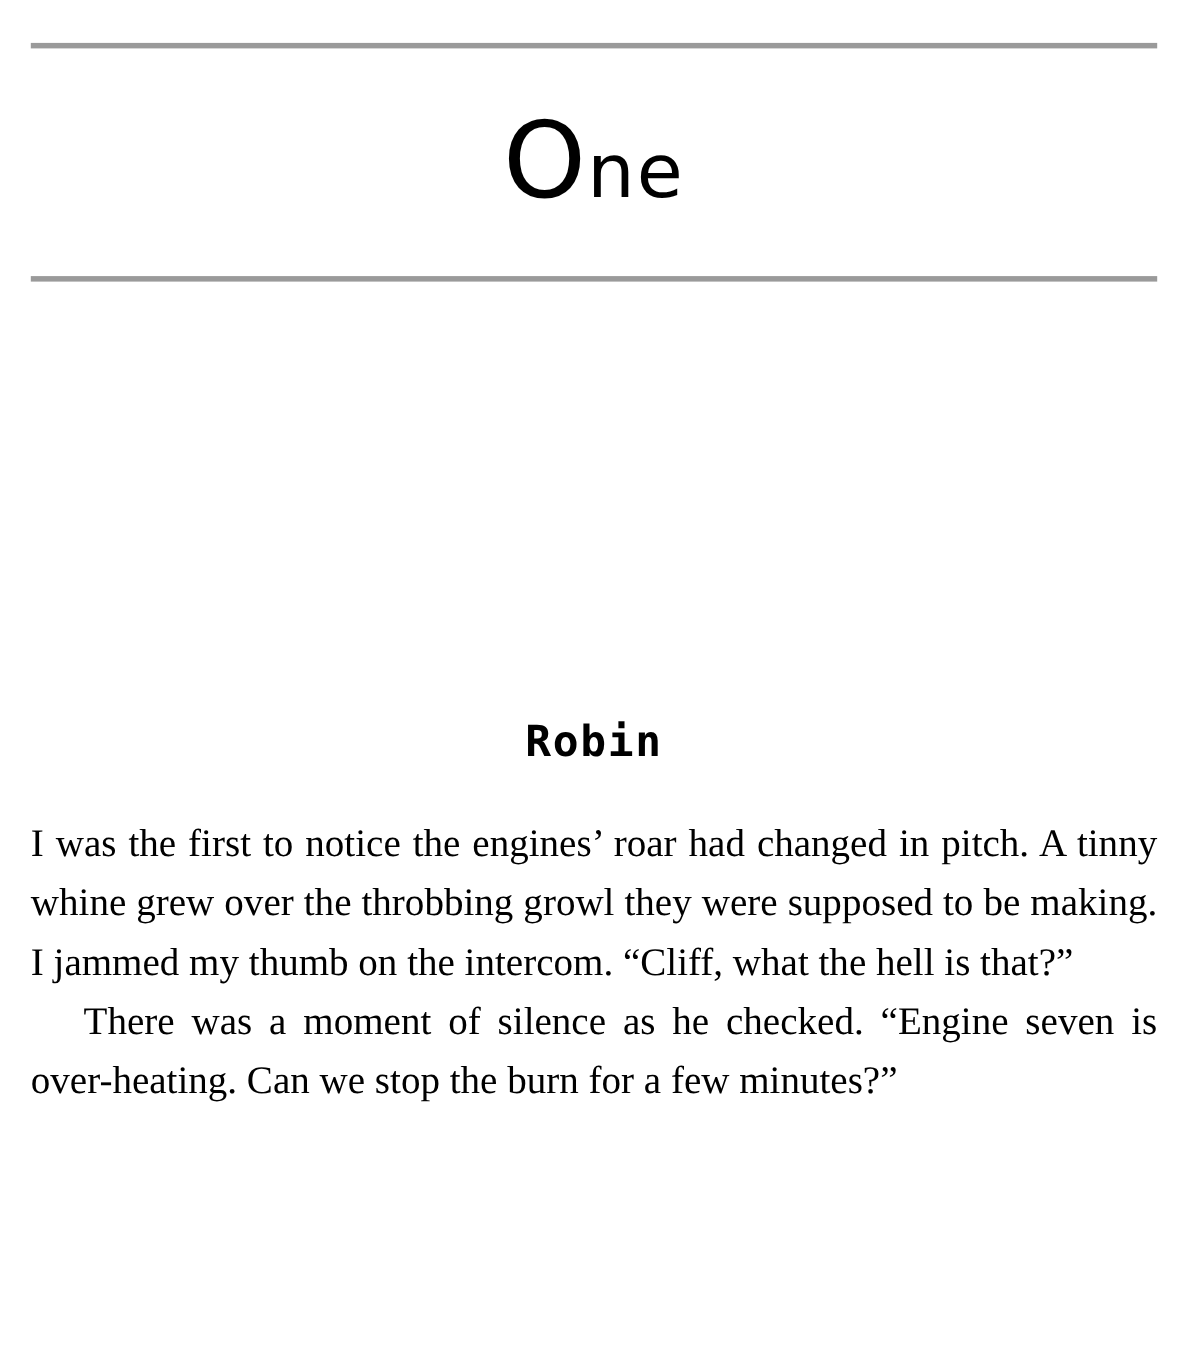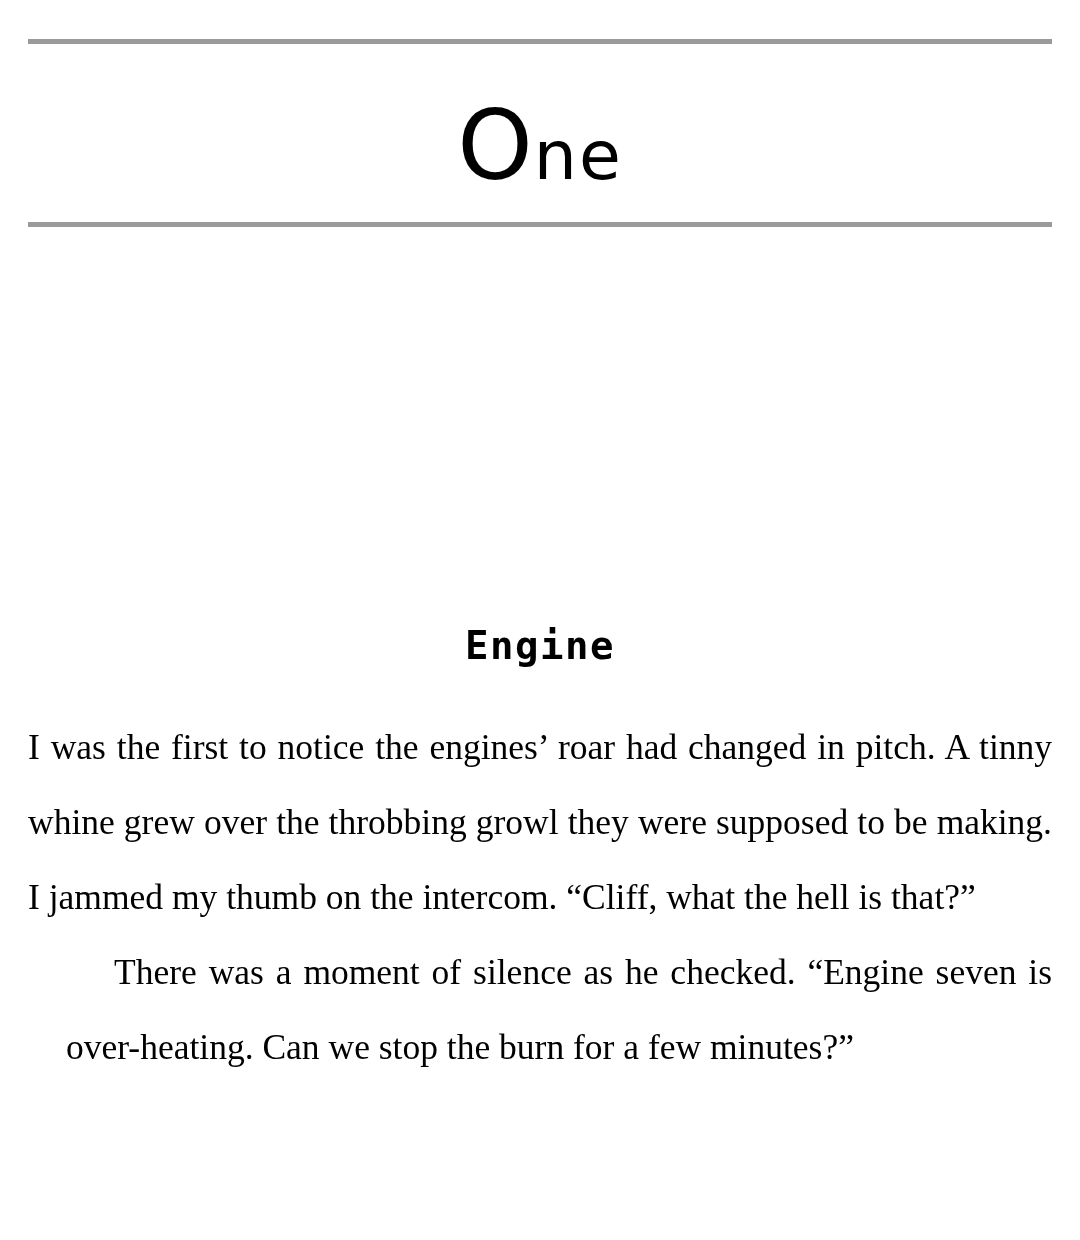--- a/index.html
+++ b/index.html
@@ -33,21 +33,21 @@
   .rule-bottom {
     margin-top: 0;
   }
   .chapter-title {
     text-align: center;
     font-family: "DejaVu Sans", sans-serif;
     font-weight: 400;
     font-size: 96px;
     line-height: 1;
     letter-spacing: 1px;
-    padding: 54px 0 28px 0;
+    padding: 54px 0 57px 0;
     margin: 0;
   }
   .chapter-title .small-caps {
     font-size: 68px;
     letter-spacing: 2px;
   }
   .spacer {
     height: 396px;
   }
   .pov-heading {
@@ -60,50 +60,49 @@
     padding: 0;
   }
   .body-text {
     margin: 0;
     padding: 0 14px;
   }
   .body-text p {
     margin: 0;
     font-family: "Liberation Serif", serif;
     font-size: 35.5px;
-    line-height: 75px;
+    line-height: 54px;
     text-align: justify;
     text-justify: inter-word;
     hyphens: none;
   }
   .body-text p.first {
     text-indent: 0;
     margin-top: 42px;
   }
   .body-text p.indent {
     text-indent: 48px;
-    margin-left: 38px;
   }
   .body-text p:last-child {
     
   }
 </style>
 </head>
 <body>
 
 <div class="page">
 
   <div class="rule rule-top"></div>
 
   <h1 class="chapter-title"><span>O</span><span class="small-caps">ne</span></h1>
 
   <div class="rule rule-bottom"></div>
 
   <div class="spacer"></div>
 
-  <h2 class="pov-heading">Engine</h2>
+  <h2 class="pov-heading">Robin</h2>
 
   <div class="body-text">
     <p class="first">I was the first to notice the engines’ roar had changed in pitch. A tinny whine grew over the throbbing growl they were supposed to be making. I jammed my thumb on the intercom. “Cliff, what the hell is that?”</p>
     <p class="indent">There was a moment of silence as he checked. “Engine seven is over-heating. Can we stop the burn for a few minutes?”</p>
   </div>
 
 </div>
 
 </body></html>

